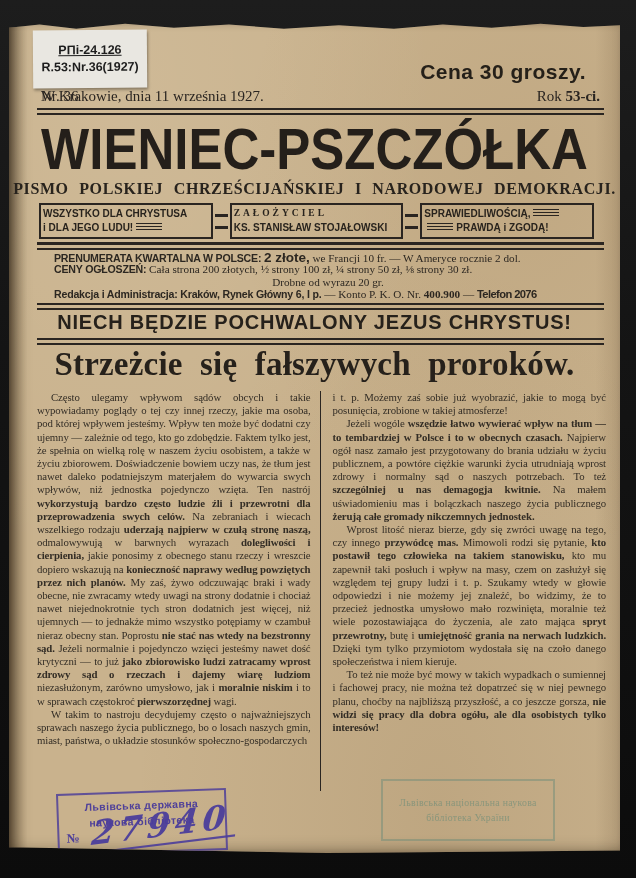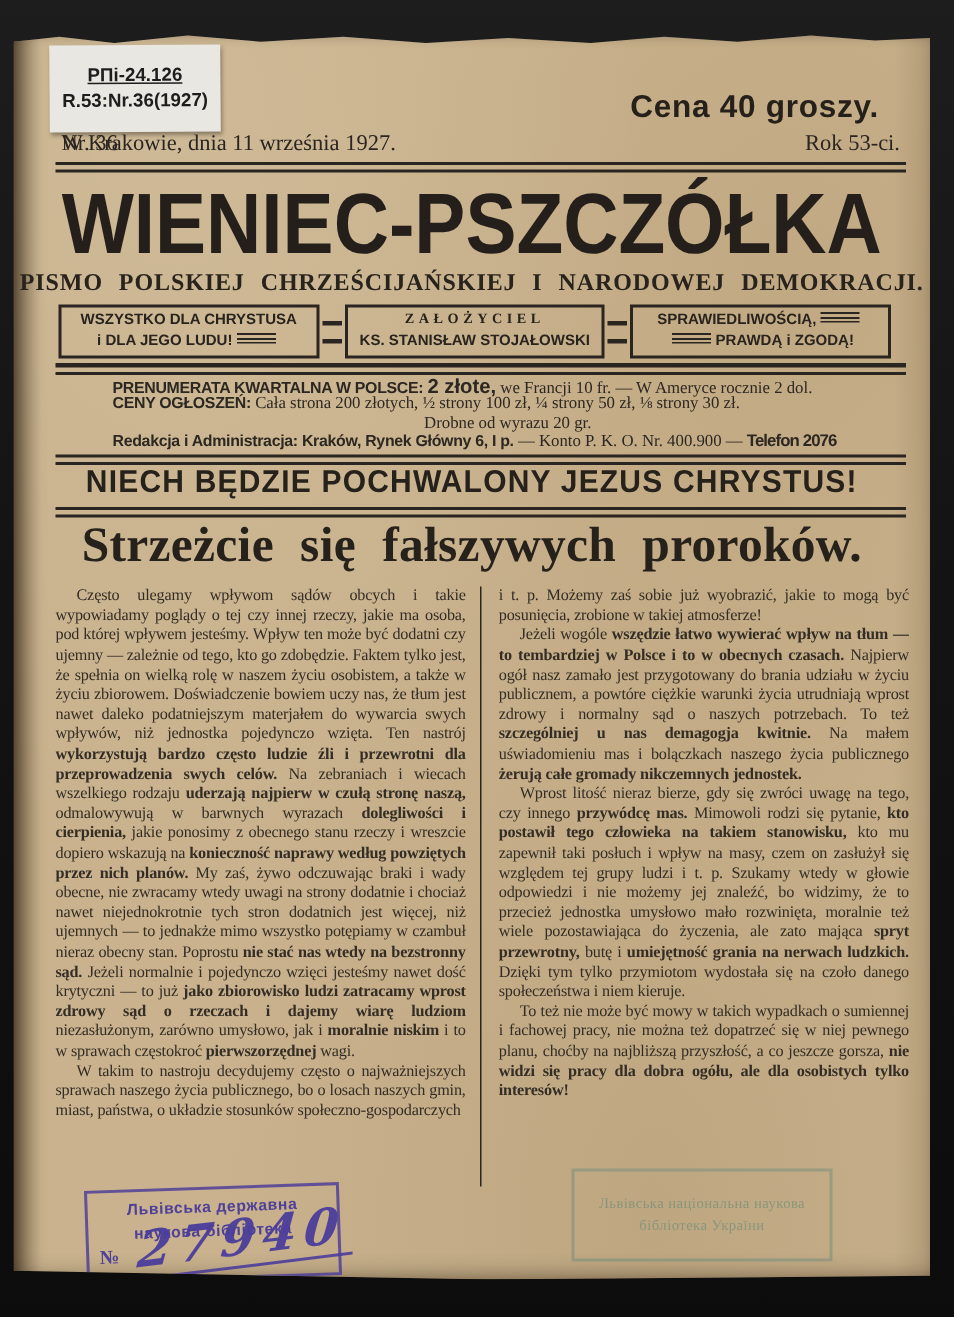--- a/index.html
+++ b/index.html
@@ -55,33 +55,33 @@
     white-space:nowrap;
   }
   .subtitle{
     left:0;right:0;top:158px;text-align:center;font-weight:bold;font-size:16px;
     letter-spacing:.6px;word-spacing:6px;color:#28231d;
   }
 
   .boxes{left:30px;right:26px;top:181px;height:36px;display:flex;justify-content:space-between;}
   .mbox{
     border:2px solid var(--ink);flex:1 1 0;display:flex;flex-direction:column;justify-content:center;
-    text-align:center;font-family:"Liberation Sans",sans-serif;font-weight:bold;font-size:10px;line-height:1.45;
+    text-align:left;font-family:"Liberation Sans",sans-serif;font-weight:bold;font-size:10px;line-height:1.45;
     padding:11px 2px;color:#28231d;white-space:nowrap;
   }
   .mbox .founder{font-family:"Liberation Serif",serif;font-size:9.5px;letter-spacing:3px;font-weight:bold;}
   .conn{width:13px;height:9px;border-top:3px solid var(--ink);border-bottom:3px solid var(--ink);align-self:center;flex:0 0 auto;margin:0 2px;}
   .deco{display:inline-block;width:26px;height:7px;vertical-align:1px;margin:0 3px;
     background:repeating-linear-gradient(180deg,var(--ink) 0 1.3px,transparent 1.3px 3.1px);}
 
-  .subln{left:42px;right:18px;font-size:11.2px;white-space:nowrap;color:#2c2721;padding-left:24px;}
+  .subln{left:21px;right:18px;font-size:11.2px;white-space:nowrap;color:#2c2721;padding-left:24px;}
   .sub1{top:228px;} .sub2{top:241px;} .sub3{top:254px;text-align:center;} .sub4{top:266px;}
   .sg-lb{font-family:"Liberation Sans",sans-serif;font-weight:bold;font-size:10.6px;letter-spacing:-.2px;}
   .sg-big{font-family:"Liberation Sans",sans-serif;font-weight:bold;font-size:13.5px;}
-  .sg-num{font-weight:normal;}
+  .sg-num{font-weight:bold;}
   .sg-tel{font-family:"Liberation Sans",sans-serif;font-weight:bold;letter-spacing:-.6px;}
   .sg-b{font-weight:bold;}
 
   .greeting{
     left:0;right:0;top:288px;text-align:center;font-family:"Liberation Sans",sans-serif;
     font-weight:bold;font-size:20px;letter-spacing:.8px;color:#26211b;transform:scaleY(1.05);transform-origin:50% 0;
   }
   .arttitle{
     left:0;right:0;top:324px;text-align:center;font-weight:bold;font-size:33px;word-spacing:9px;letter-spacing:.2px;color:#26211b;
   }
@@ -114,21 +114,21 @@
 <body>
 
 <div class="stage">
   <div class="paper">
 
     <div class="abs sticker">
       <span class="u">РПі-24.126</span>
       <span>R.53:Nr.36(1927)</span>
     </div>
 
-    <div class="abs price">Cena 40 groszy.</div>
+    <div class="abs price">Cena 30 groszy.</div>
 
     <div class="abs issueline">
       <span>Nr. 36</span>
       <span class="mid">W Krakowie, dnia 11 września 1927.</span>
       <span><span>Rok </span><span class="sg-num">53-ci.</span></span>
     </div>
 
     <div class="abs rule ruleA"></div>
 
     <div class="abs masthead">WIENIEC-PSZCZÓŁKA</div>

